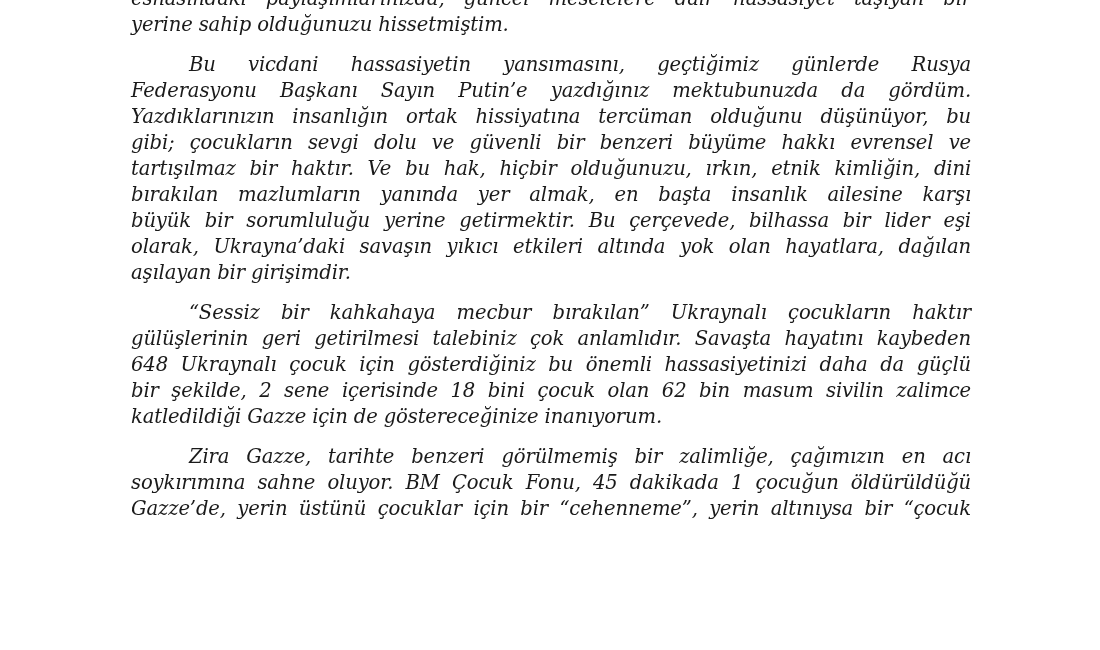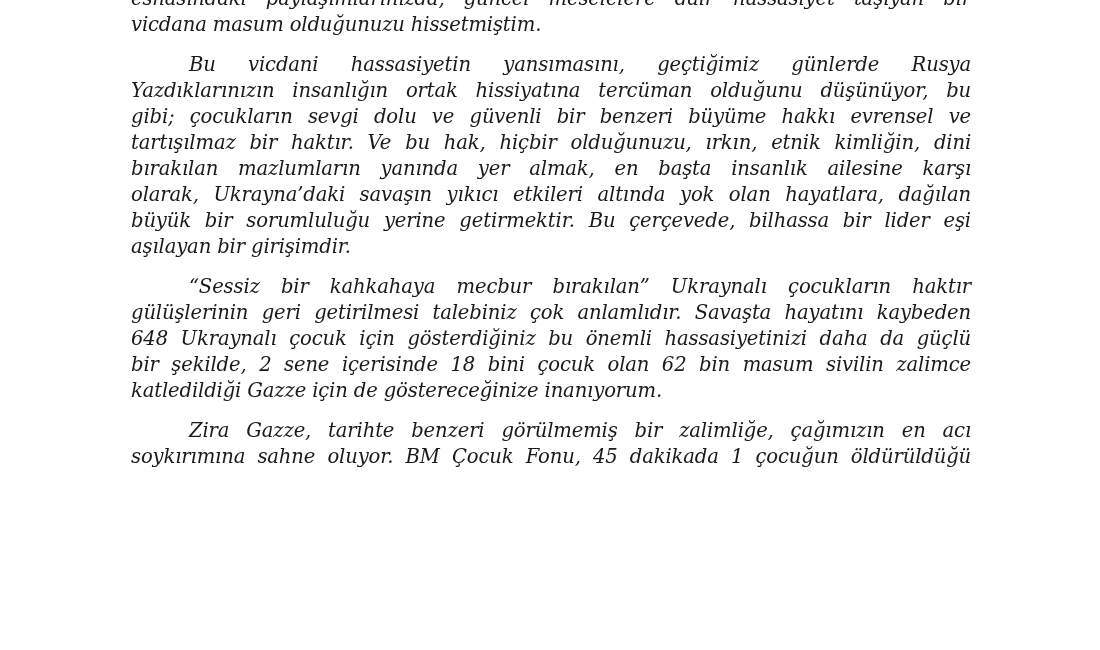--- a/index.html
+++ b/index.html
@@ -34,36 +34,38 @@
   }
   .line.last { text-align-last: left; }
   .para .line:first-child { }
 </style>
 </head>
 <body>
 
 <div class="page">
   <p class="para cont" style="text-indent: 0px;">
     <span class="line">esnasındaki paylaşımlarınızda, güncel meselelere dair hassasiyet taşıyan bir</span>
-    <span class="line last">vicdana masum olduğunuzu hissetmiştim.</span>
+    <span class="line last">yerine sahip olduğunuzu hissetmiştim.</span>
   </p>
   <p class="para" style="text-indent: 0px;">
     <span class="line" style="padding-left:58px">Bu vicdani hassasiyetin yansımasını, geçtiğimiz günlerde Rusya</span>
+    <span class="line">Federasyonu Başkanı Sayın Putin’e yazdığınız mektubunuzda da gördüm.</span>
     <span class="line">Yazdıklarınızın insanlığın ortak hissiyatına tercüman olduğunu düşünüyor, bu</span>
     <span class="line">gibi; çocukların sevgi dolu ve güvenli bir benzeri büyüme hakkı evrensel ve</span>
     <span class="line">tartışılmaz bir haktır. Ve bu hak, hiçbir olduğunuzu, ırkın, etnik kimliğin, dini</span>
     <span class="line">bırakılan mazlumların yanında yer almak, en başta insanlık ailesine karşı</span>
+    <span class="line">büyük bir sorumluluğu yerine getirmektir. Bu çerçevede, bilhassa bir lider eşi</span>
     <span class="line">olarak, Ukrayna’daki savaşın yıkıcı etkileri altında yok olan hayatlara, dağılan</span>
-    <span class="line">büyük bir sorumluluğu yerine getirmektir. Bu çerçevede, bilhassa bir lider eşi</span>
     <span class="line last">aşılayan bir girişimdir.</span>
   </p>
   <p class="para" style="text-indent: 0px;">
     <span class="line" style="padding-left:58px">“Sessiz bir kahkahaya mecbur bırakılan” Ukraynalı çocukların haktır</span>
     <span class="line">gülüşlerinin geri getirilmesi talebiniz çok anlamlıdır. Savaşta hayatını kaybeden</span>
     <span class="line">648 Ukraynalı çocuk için gösterdiğiniz bu önemli hassasiyetinizi daha da güçlü</span>
     <span class="line">bir şekilde, 2 sene içerisinde 18 bini çocuk olan 62 bin masum sivilin zalimce</span>
     <span class="line last">katledildiği Gazze için de göstereceğinize inanıyorum.</span>
   </p>
   <p class="para" style="text-indent: 0px;">
     <span class="line" style="padding-left:58px">Zira Gazze, tarihte benzeri görülmemiş bir zalimliğe, çağımızın en acı</span>
     <span class="line">soykırımına sahne oluyor. BM Çocuk Fonu, 45 dakikada 1 çocuğun öldürüldüğü</span>
+    <span class="line">Gazze’de, yerin üstünü çocuklar için bir “cehenneme”, yerin altınıysa bir “çocuk</span>
   </p>
 </div>
 
 </body></html>

